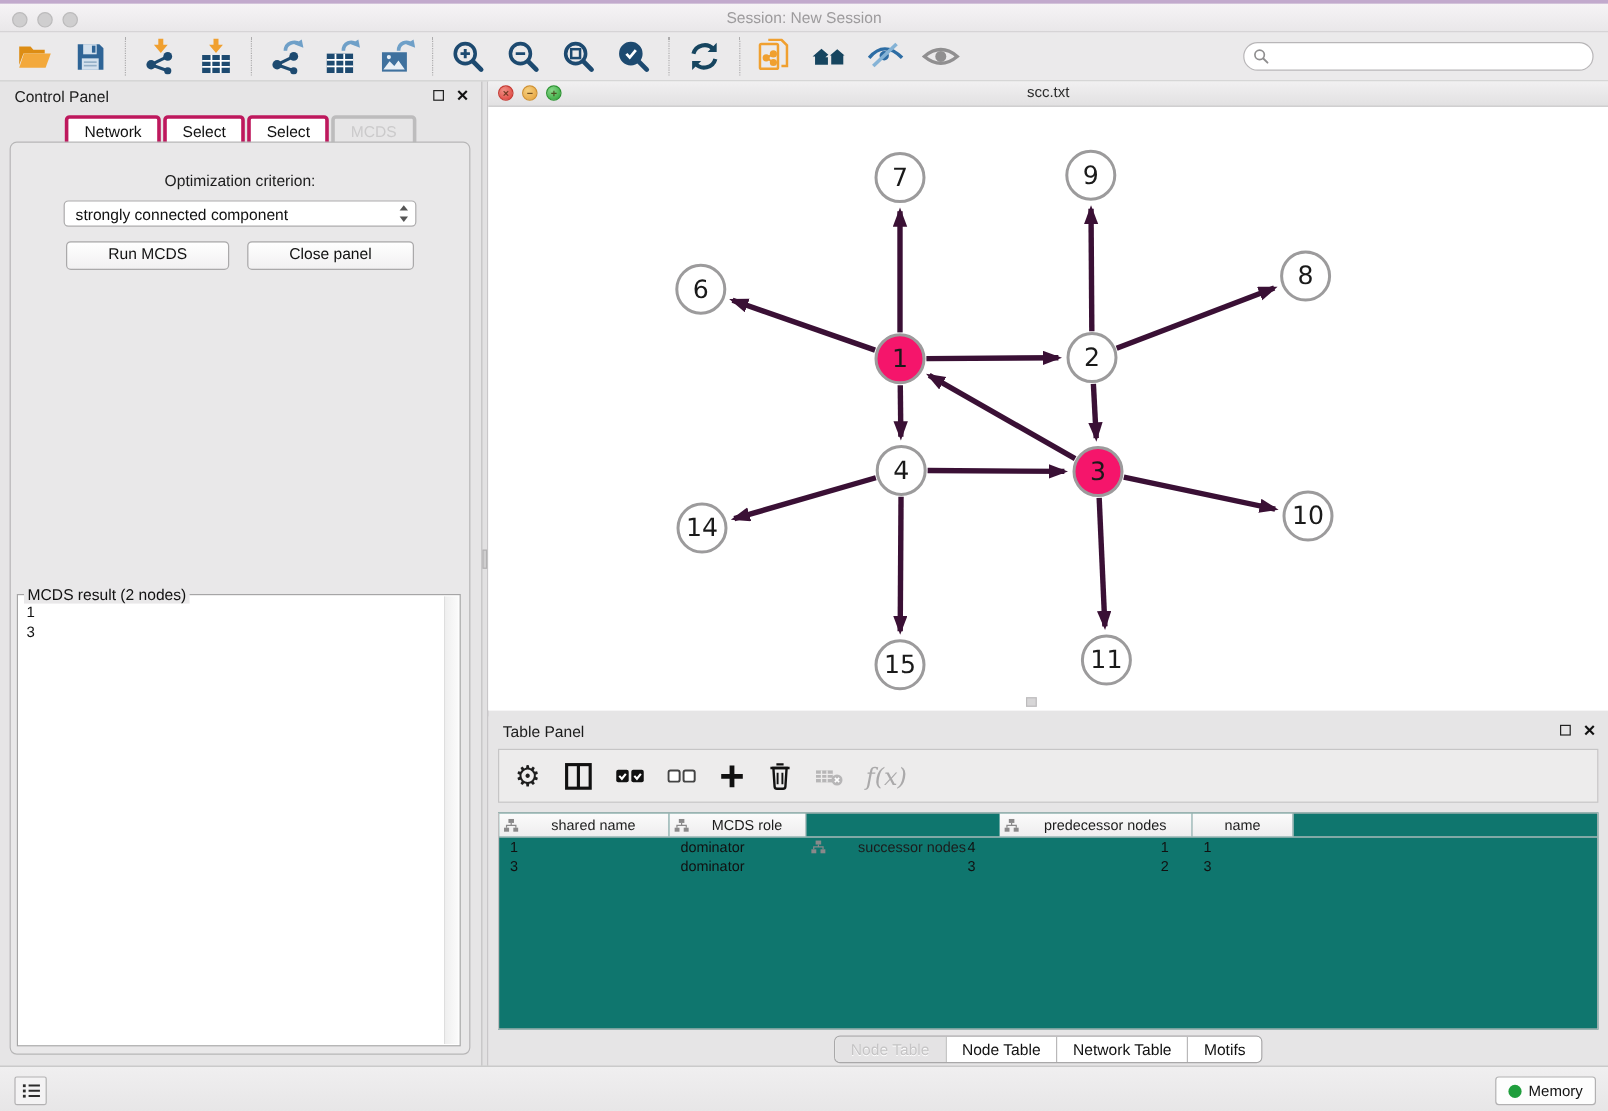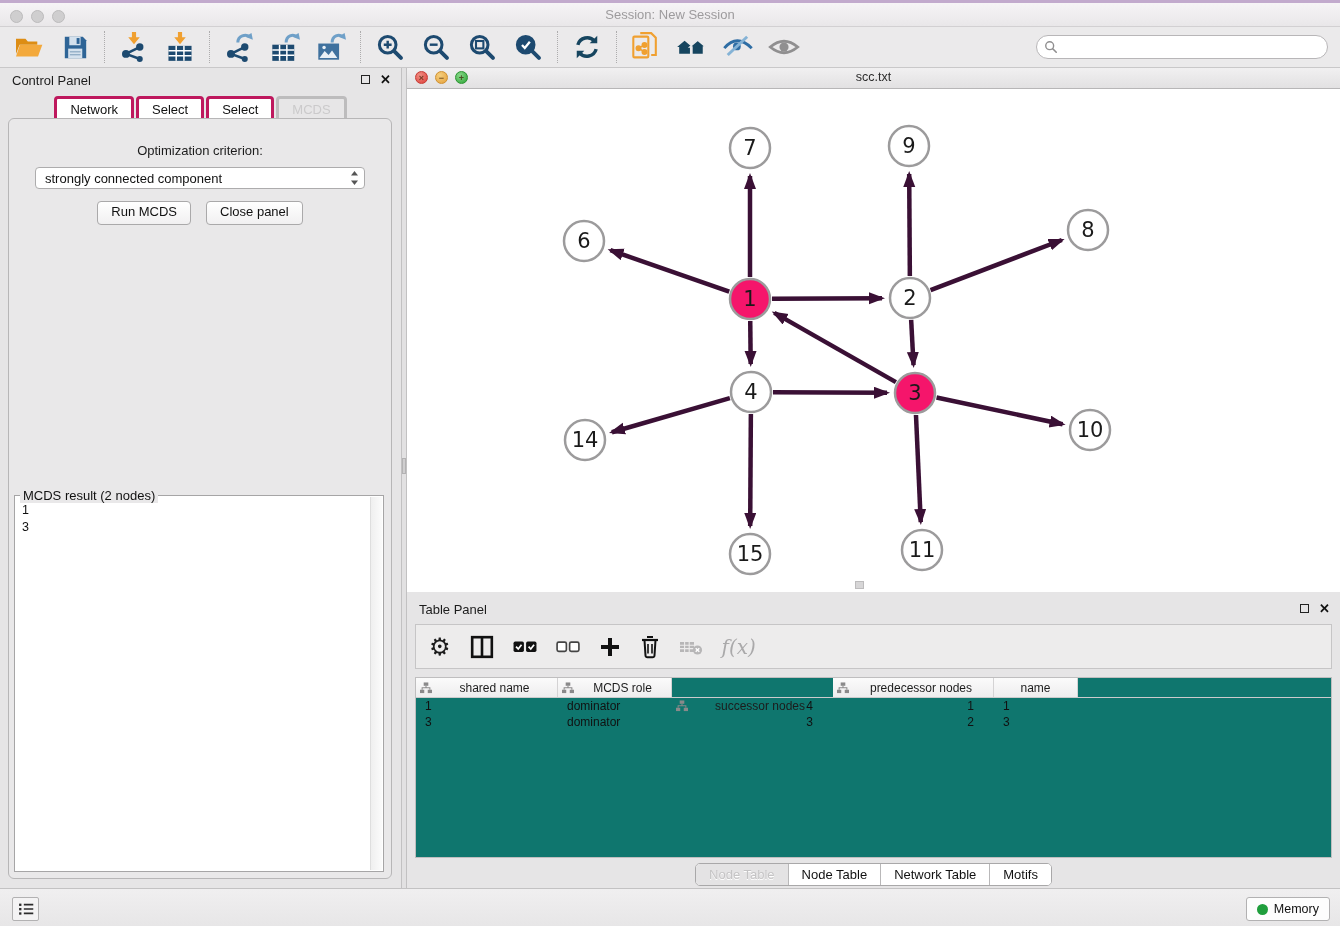--- a/index.html
+++ b/index.html
@@ -30,26 +30,26 @@
   .winbtns{position:absolute;right:10px;top:6px;display:flex;gap:10px;align-items:center;}
   .maxbox{width:9px;height:9px;border:1.6px solid #222;box-sizing:border-box;display:inline-block;}
   .closex{font-size:13px;font-weight:bold;color:#111;line-height:11px;}
   .cp-tabs{position:absolute;left:0;top:28px;width:401px;display:flex;justify-content:center;}
   .tab-btn{height:21px;line-height:21px;padding:0 13px;background:#fff;border:3px solid #be185d;
     border-radius:4px;font-size:13px;color:#111;margin:0 1px;white-space:nowrap;}
   .tab-btn.selected{background:#e7e6e7;color:#cbcacb;border-color:#bdbcbd;}
   .cp-box{position:absolute;left:8px;top:50px;width:384px;height:761px;background:#e9e8e9;
     border:1px solid #b7b6b7;border-radius:6px;box-sizing:border-box;}
   .opt-label{margin-top:24px;text-align:center;font-size:13px;color:#1c1c1c;}
-  .selectbox{margin:9px auto 0 auto;width:330px;height:22px;background:#fff;border:1px solid #adacad;
+  .selectbox{margin:9px auto 0 auto;width:294px;height:22px;background:#fff;border:1px solid #adacad;
     border-radius:4px;display:flex;align-items:center;padding:0 4px 0 9px;box-sizing:border-box;}
   .selectbox .sval{flex:1;font-size:13px;color:#111;}
   .btnrow{margin-top:12px;display:flex;justify-content:center;gap:15px;}
   .pushbtn{height:22px;line-height:20px;background:linear-gradient(#ffffff,#f1f0f1);border:1px solid #aaa9aa;
-    border-radius:4px;font-size:13px;color:#111;padding:0 13px;text-align:center;}
+    border-radius:4px;font-size:13px;color:#111;padding:0 34px;text-align:center;}
   .groupbox{position:absolute;left:5px;width:370px;top:376px;height:377px;border:1px solid #a6a5a6;background:#fff;box-sizing:border-box;}
   .legend{position:absolute;top:-8px;left:5px;background:#e9e8e9;padding:0 3px;font-size:13px;color:#111;}
   .result-text{position:absolute;left:7px;top:6px;right:16px;bottom:4px;font-size:12.5px;color:#111;
     white-space:pre;line-height:17px;overflow:hidden;}
   .vtrack{position:absolute;top:1px;right:1px;bottom:1px;width:11px;
     background:linear-gradient(to right,#efefef,#fbfbfb);border-left:1px solid #dedede;}
 
   
   .vsplit{position:absolute;left:401px;top:68px;width:6px;height:820px;background:#e2e1e2;
     border-left:1px solid #c2c1c2;border-right:1px solid #c2c1c2;box-sizing:border-box;}

